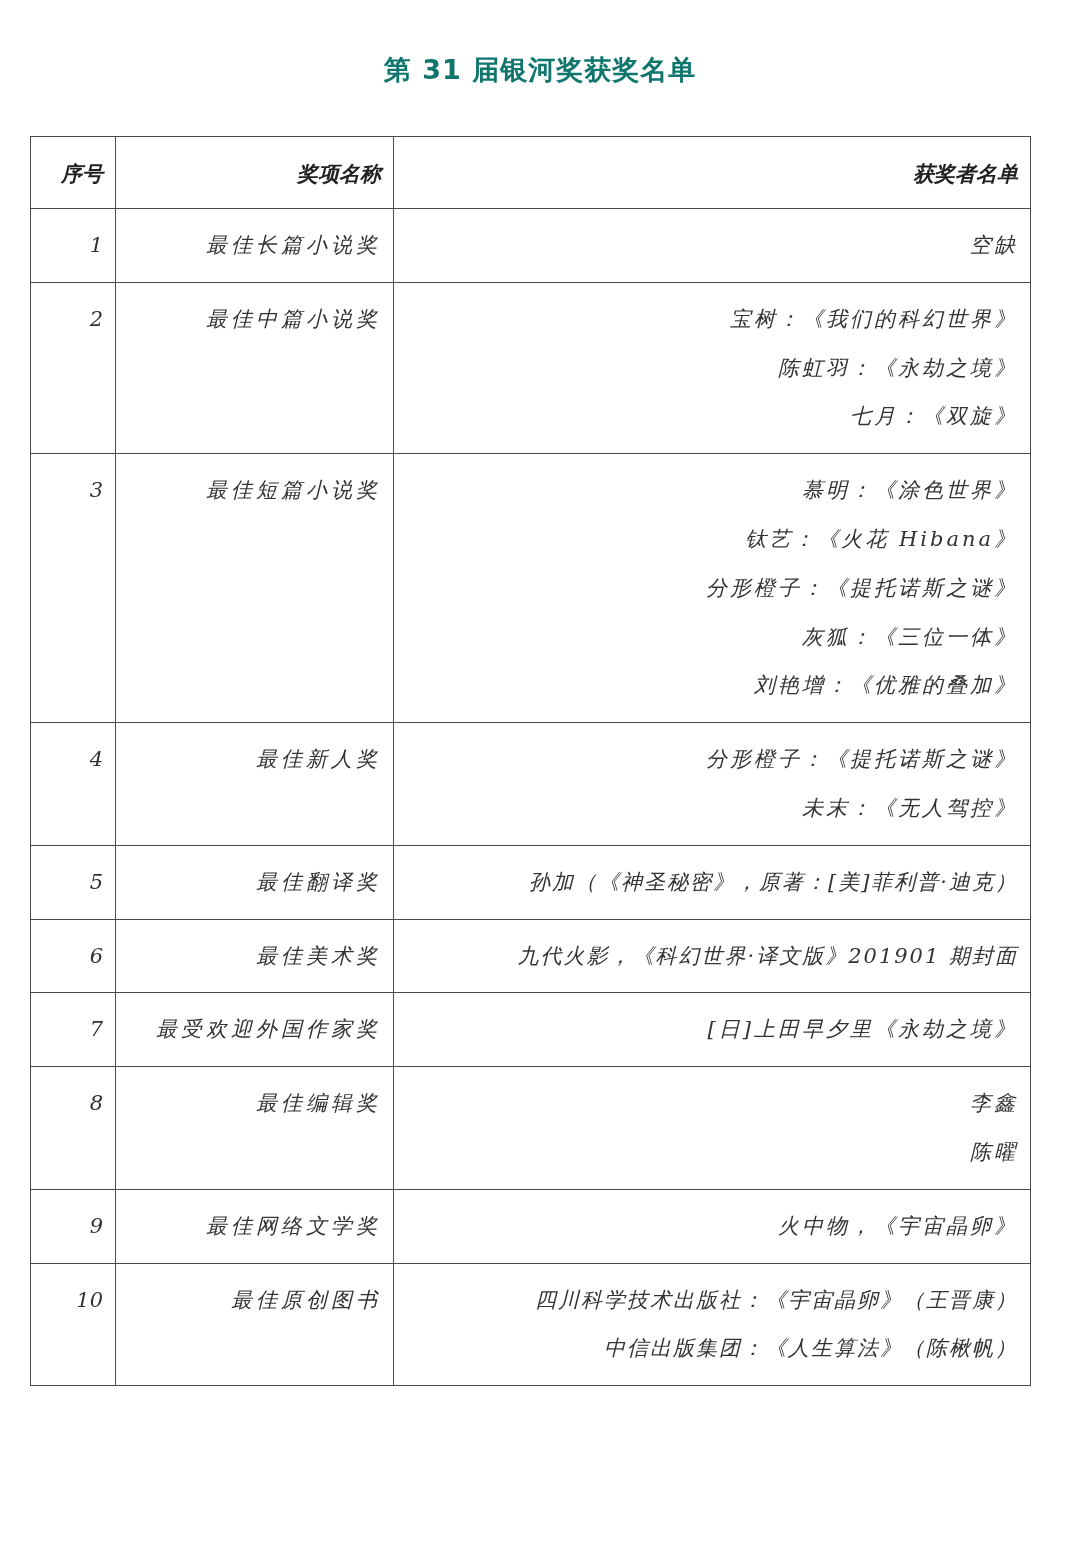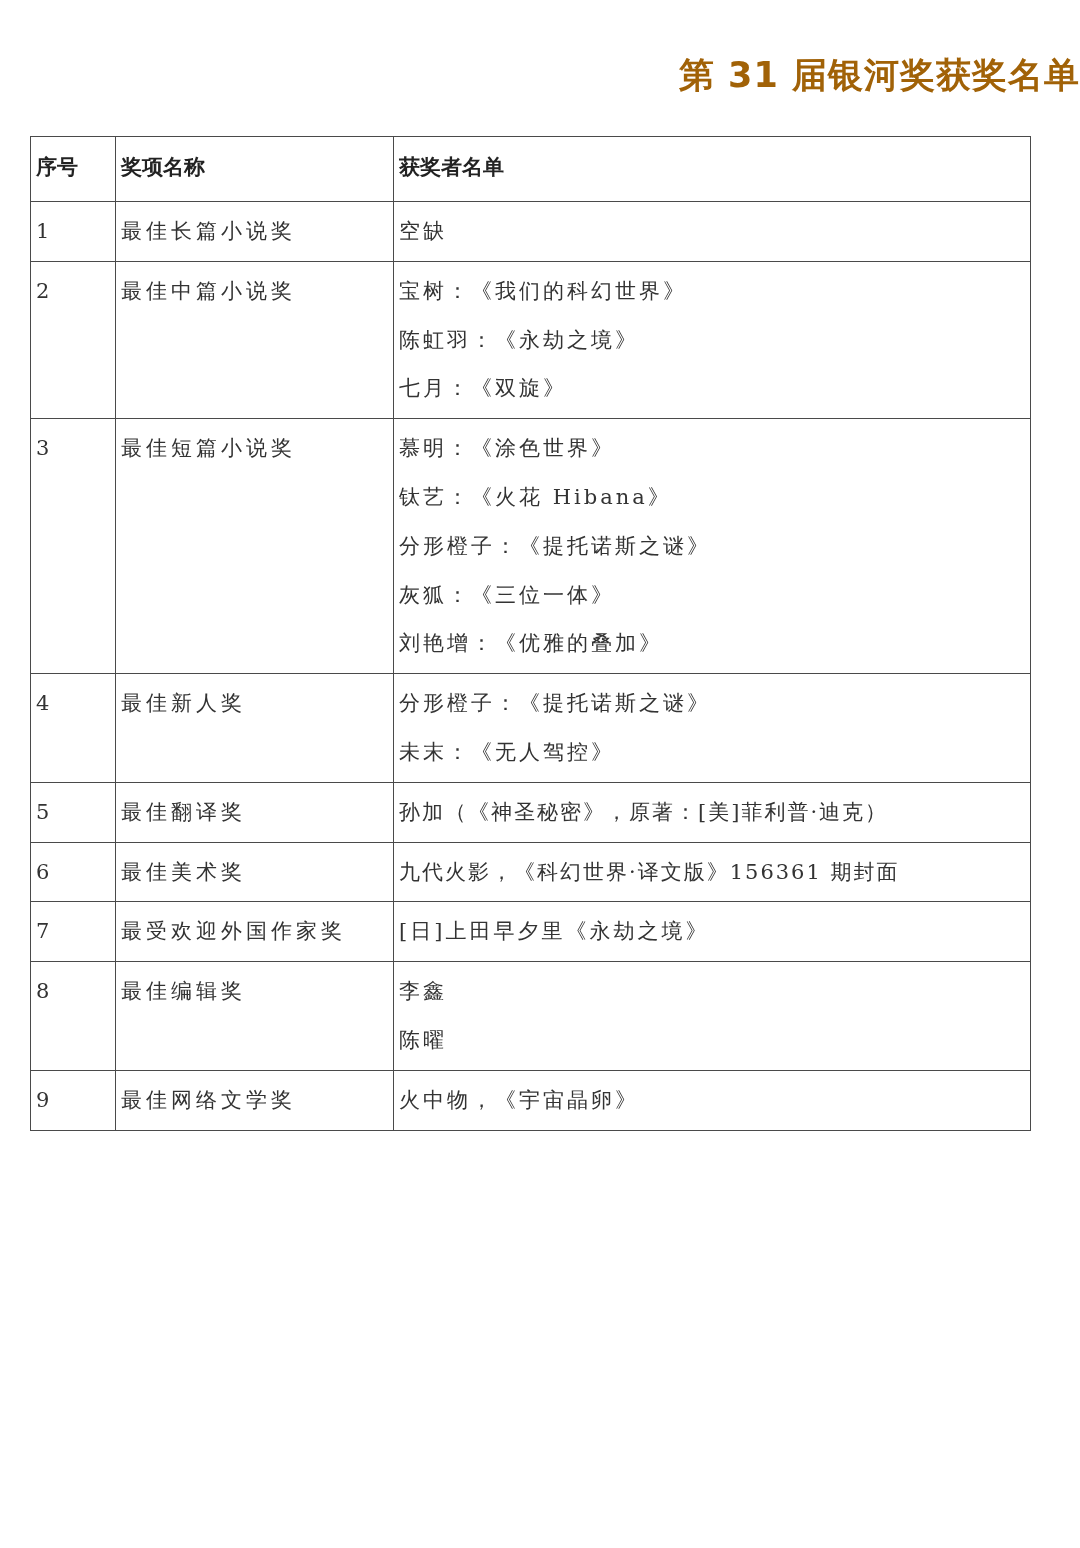--- a/index.html
+++ b/index.html
@@ -1,35 +1,35 @@
 <!DOCTYPE html>
 <html><head>
 <meta charset="utf-8">
 <style>
   html, body { margin: 0; padding: 0; background: #ffffff; }
   body { width: 1080px; height: 1548px; position: relative; overflow: hidden; }
   .title {
     position: absolute; left: 0; top: 52px; width: 1080px;
-    text-align: right;
+    text-align: center;
     font-family: "DejaVu Sans", "Liberation Sans", sans-serif;
-    font-weight: bold; font-size: 35px; color: #a16207; letter-spacing: 1px;
+    font-weight: bold; font-size: 27px; color: #0f766e; letter-spacing: 1px;
   }
   table.awards {
     position: absolute; left: 30px; top: 136px;
     width: 1000px; border-collapse: collapse; table-layout: fixed;
     font-family: "DejaVu Serif", "Liberation Serif", serif;
     color: #333333; font-size: 21px;
   }
   table.awards col.c1 { width: 85px; }
   table.awards col.c2 { width: 278px; }
   table.awards col.c3 { width: 637px; }
   table.awards td, table.awards th {
     border: 1.6px solid #4a4a4a;
-    text-align: left; vertical-align: top;
-    padding: 5px; line-height: 48.8px;
+    text-align: right; vertical-align: top;
+    padding: 12px; line-height: 48.8px; font-style: italic;
   }
   table.awards th { font-weight: bold; color: #222222; height: 49px; vertical-align: middle; line-height: 36px; padding-bottom: 10px; }
   .line { display: block; height: 48.8px; letter-spacing: 3px; white-space: nowrap; }
   .num { letter-spacing: 0; }
   .award { letter-spacing: 4px; }
   td.mid { vertical-align: middle; }
 </style>
 </head>
 <body>
 
@@ -118,21 +118,21 @@
     </tr>
 
     <tr>
       <td>
           <span class="line num">6</span>
         </td>
       <td>
           <span class="line award">最佳美术奖</span>
         </td>
       <td>
-        <span class="line" style="letter-spacing:2px">九代火影，《科幻世界·译文版》156361 期封面</span>
+        <span class="line" style="letter-spacing:2px">九代火影，《科幻世界·译文版》201901 期封面</span>
       </td>
     </tr>
 
     <tr>
       <td>
           <span class="line num">7</span>
         </td>
       <td>
           <span class="line award">最受欢迎外国作家奖</span>
         </td>
@@ -159,17 +159,29 @@
           <span class="line num">9</span>
         </td>
       <td>
           <span class="line award">最佳网络文学奖</span>
         </td>
       <td>
         <span class="line">火中物，《宇宙晶卵》</span>
       </td>
     </tr>
 
+    <tr>
+      <td class="mid">
+          <span class="line num">10</span>
+        </td>
+      <td class="mid">
+          <span class="line award">最佳原创图书</span>
+        </td>
+      <td>
+        <span class="line" style="letter-spacing:2px">四川科学技术出版社：《宇宙晶卵》（王晋康）</span>
+        <span class="line" style="letter-spacing:2px">中信出版集团：《人生算法》（陈楸帆）</span>
+      </td>
+    </tr>
 
 
 
   </tbody>
 </table>
 
 </body></html>

